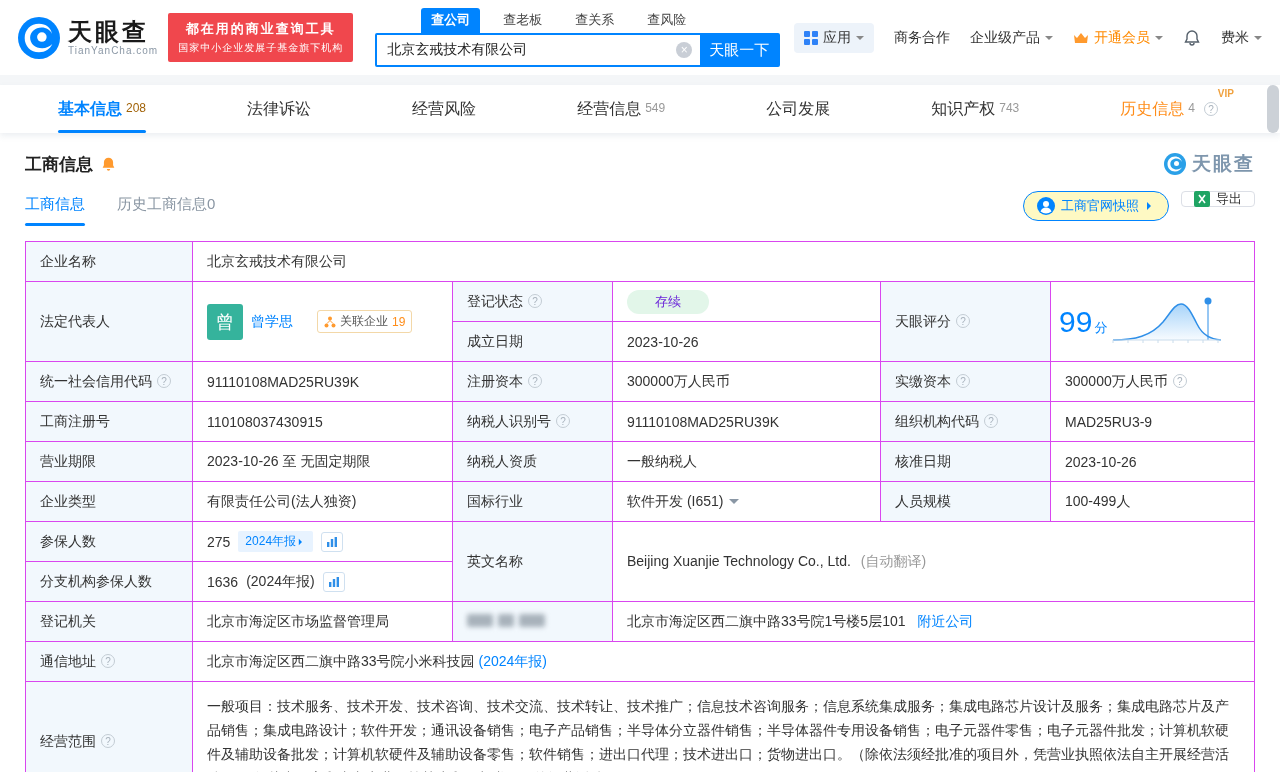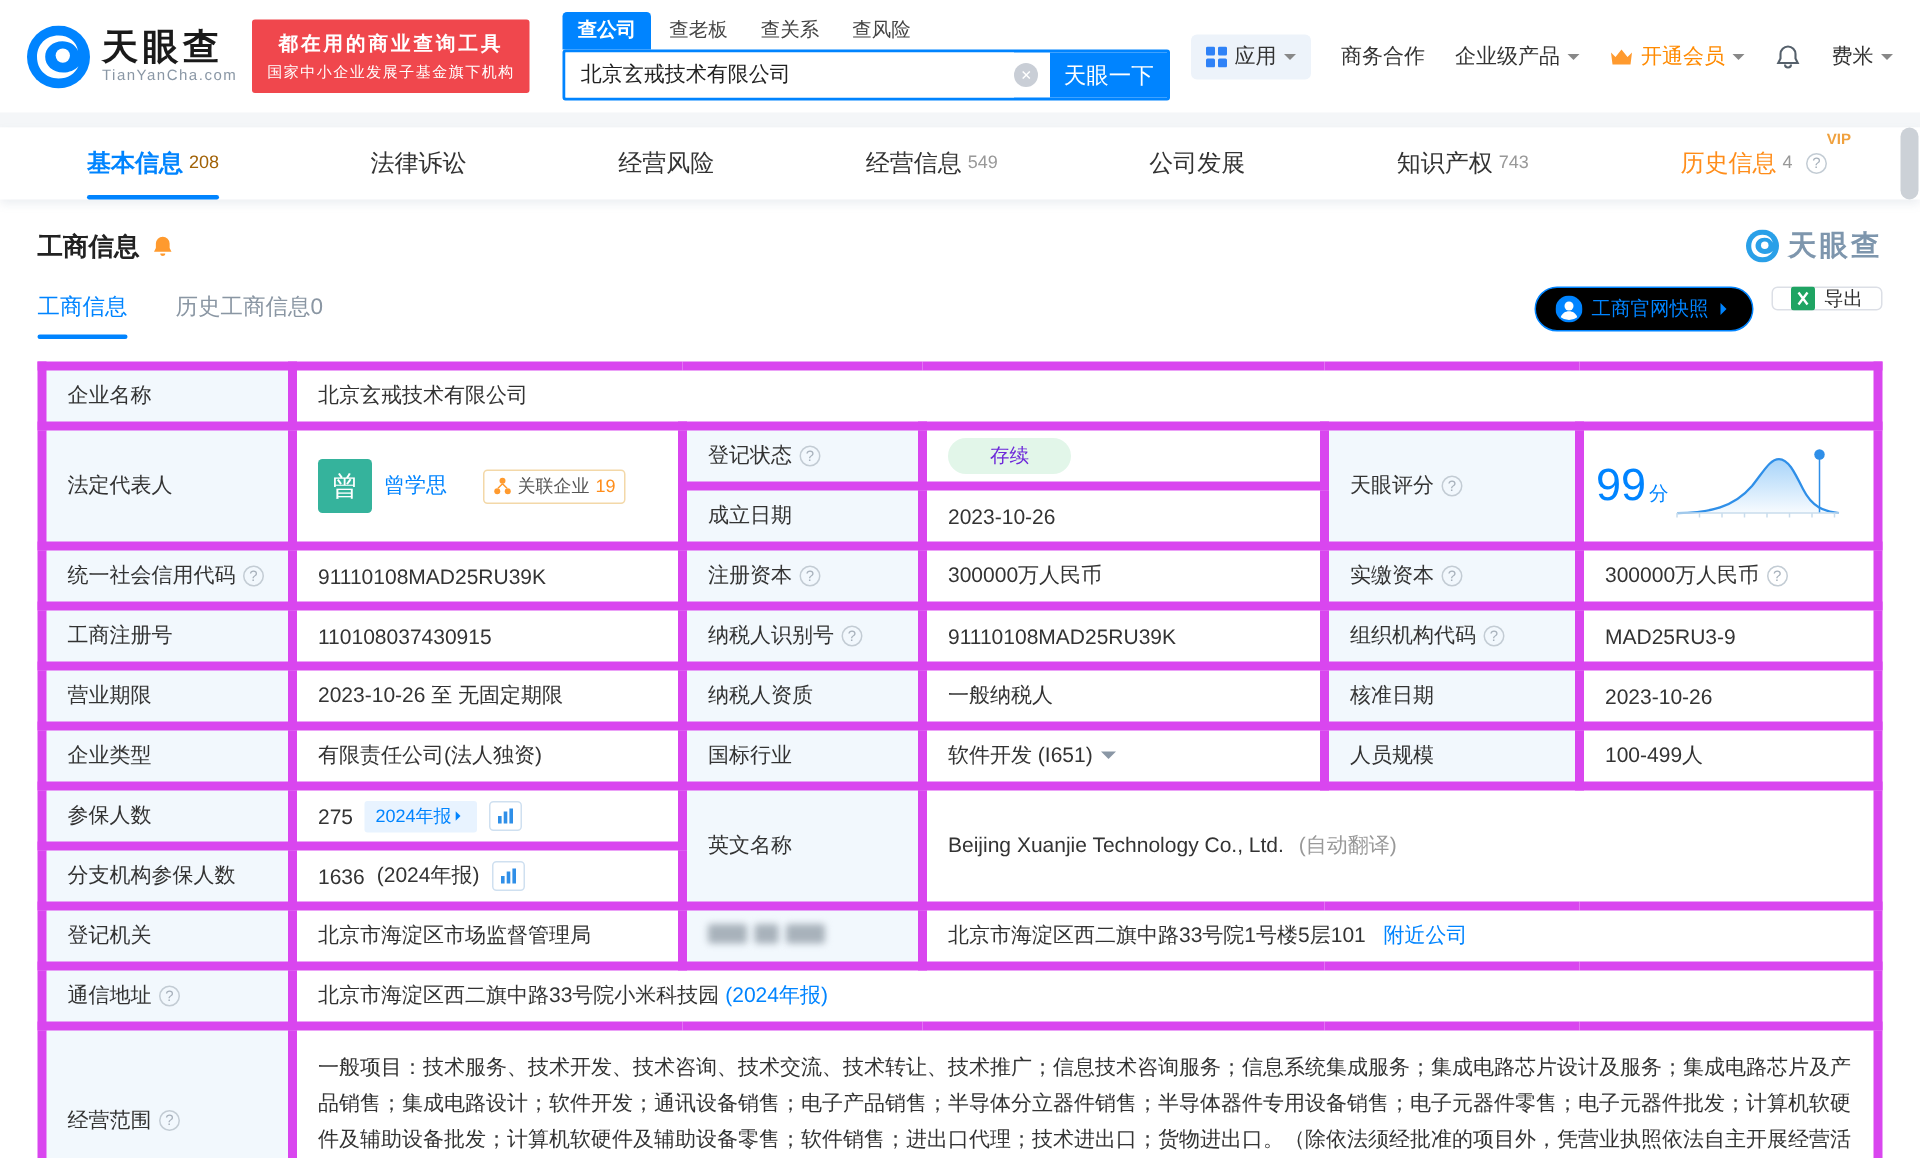--- a/index.html
+++ b/index.html
@@ -9,21 +9,21 @@
   
   .topbar { display:flex; align-items:center; height:75px; padding:0 18px; background:#fff; }
   .logo { display:flex; align-items:center; gap:8px; cursor:pointer; }
   .brand-name { font-size:24px; font-weight:bold; color:#1a1a1a; letter-spacing:3px; line-height:26px; }
   .brand-domain { font-size:10px; color:#8a97a5; letter-spacing:1px; }
   .ribbon { margin-left:10px; background:#f0474d; color:#fff; padding:7px 10px; text-align:center; border-radius:2px; }
   .ribbon-l1 { font-size:13px; font-weight:bold; letter-spacing:2px; }
   .ribbon-l2 { font-size:10px; margin-top:3px; letter-spacing:1px; }
 
   .search-wrap { margin-left:22px; width:405px; }
-  .search-tabs { display:flex; align-items:flex-end; gap:2px; font-size:13px; color:#444; }
+  .search-tabs { display:flex; align-items:flex-end; gap:13px; font-size:13px; color:#444;margin-left:46px; }
   .stab { padding:3px 10px 4px; cursor:pointer; }
   .stab.active { background:#0084ff; color:#fff; border-radius:3px 3px 0 0; font-weight:bold; }
   .search-box { display:flex; height:34px; border:2px solid #0084ff; border-radius:2px; background:#fff; }
   .search-box input { flex:1; border:0; outline:0; padding:0 10px; font-size:14px; color:#222;
     font-family:"Liberation Sans","DejaVu Sans",sans-serif; }
   .clear { align-self:center; width:16px; height:16px; border-radius:50%; background:#c9ced6; color:#fff;
     font-size:12px; line-height:16px; text-align:center; margin-right:8px; cursor:pointer; }
   .search-btn { width:78px; background:#0084ff; color:#fff; border:0; font-size:15px; cursor:pointer;
     font-family:"Liberation Sans","DejaVu Sans",sans-serif; }
 
@@ -55,28 +55,28 @@
   .watermark { display:flex; align-items:center; gap:6px; }
   .wm-text { font-size:19px; font-weight:bold; color:#7e96ad; letter-spacing:2px; }
 
   .subtabs-row { display:flex; justify-content:space-between; align-items:center; padding:14px 25px 0; }
   .subtabs { display:flex; gap:32px; font-size:15px; }
   .subtab { padding-bottom:12px; color:#8a96a3; position:relative; cursor:pointer; }
   .subtab.active { color:#0084ff; }
   .subtab.active::after { content:""; position:absolute; bottom:0; left:0; right:0; height:3px; background:#0084ff; border-radius:2px; }
   .btns { display:flex; gap:12px; margin-bottom:8px; }
   .btn-snapshot { display:flex; align-items:center; gap:6px; height:30px; padding:0 13px; border:1px solid #0084ff;
-    border-radius:16px; color:#0084ff; font-size:13px; background:#000000; cursor:pointer; }
+    border-radius:16px; color:#0084ff; font-size:13px; background:#fef9c3; cursor:pointer; }
   .btn-export { display:flex; align-items:center; gap:6px; height:16px; padding:0 12px; border:1px solid #dcdfe6;
     border-radius:4px; color:#333; font-size:13px; background:#fff; cursor:pointer; }
   .tri-r { width:0; height:0; border:4px solid transparent; border-left-color:#0084ff; display:inline-block; margin-left:2px; }
 
   
   .info-table { margin:12px 25px 0; width:1230px; border-collapse:collapse; table-layout:fixed; font-size:14px; }
-  .info-table th, .info-table td { border:6px solid #d946ef; height:40px; padding:0 14px; text-align:left;
+  .info-table th, .info-table td { border:1px solid #d946ef; height:40px; padding:0 14px; text-align:left;
     vertical-align:middle; font-weight:normal; color:#333; }
   .info-table th { background:#f2f8fd; }
   .rep-cell { }
   .rep-inner { display:flex; align-items:center; gap:8px; }
   .avatar { width:36px; height:36px; background:#35b39c; color:#fff; font-size:18px; border-radius:3px;
     display:inline-flex; align-items:center; justify-content:center; cursor:pointer; flex:0 0 auto; }
   .link { color:#0084ff; text-decoration:none; cursor:pointer; }
   .rel-badge { display:inline-flex; align-items:center; gap:4px; border:1px solid #f3d8a8; border-radius:3px;
     padding:2px 6px; font-size:12px; color:#555; cursor:pointer; white-space:nowrap;margin-left:16px; }
   .rel-badge b { color:#ff8d1a; font-weight:normal; }

